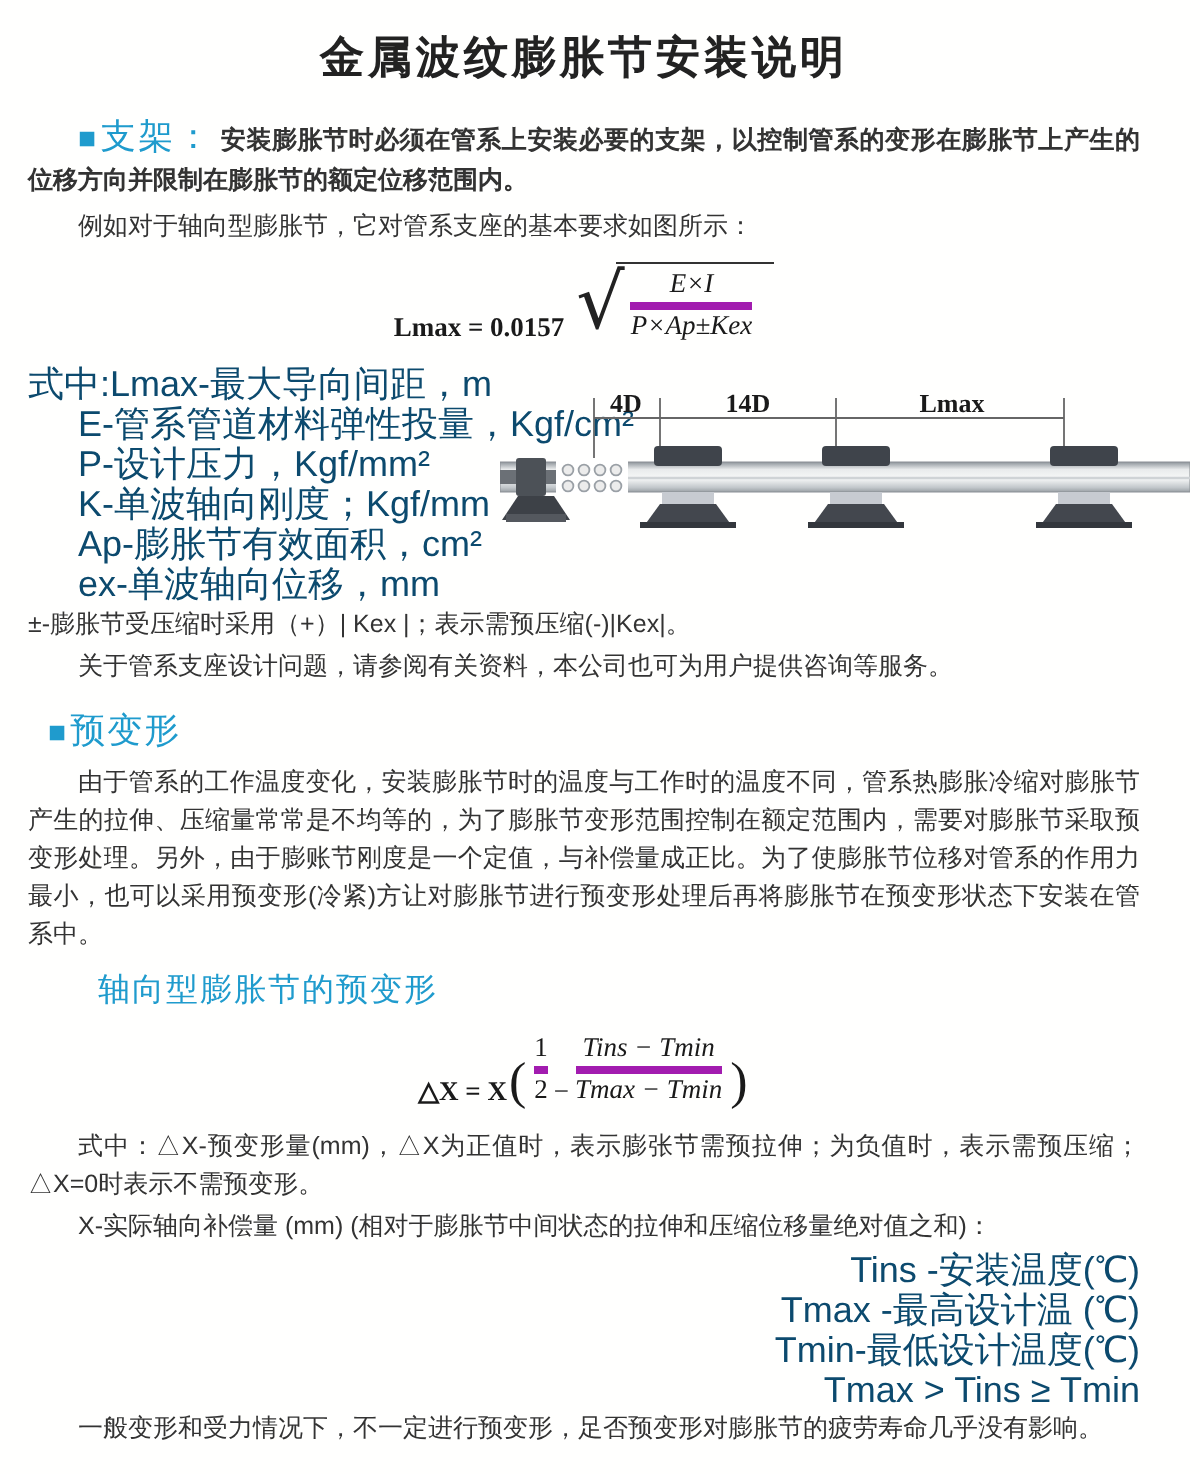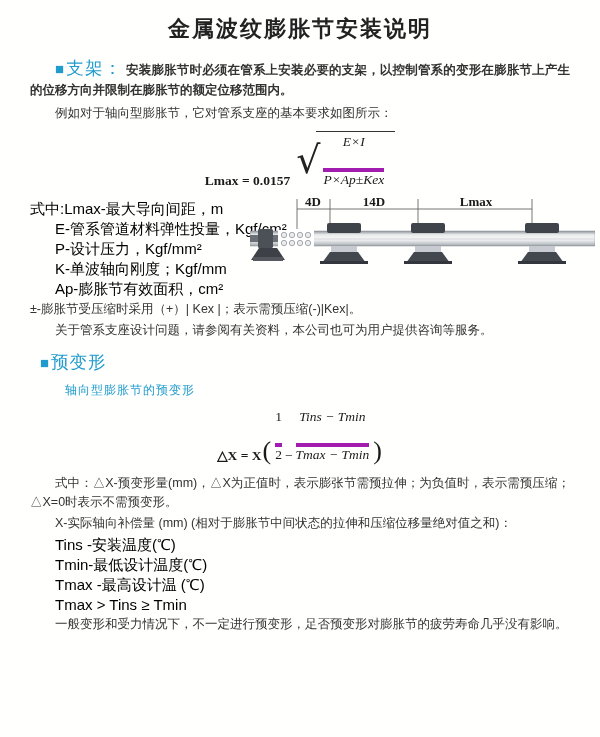--- a/index.html
+++ b/index.html
@@ -6,21 +6,21 @@
   html, body { width: 600px; height: 737px; overflow: hidden; }
   body {
     background: #fffffe;
     font-family: "Liberation Sans", sans-serif;
     color: #333;
   }
   .page {
     position: relative;
     width: 600px;
     height: 737px;
-    padding: 14px 30px 0 30px;
+    padding: 14px 30px 0 14px;
     background: #fffffe;
   }
   h1.title {
     font-size: 22px;
     font-weight: bold;
     color: #222;
     text-align: center;
     letter-spacing: 2px;
     margin-bottom: 14px;
   }
@@ -64,55 +64,54 @@
     color: #222;
   }
   .radicand { border-top: 1.4px solid #333; padding: 2px 8px 0 4px; }
   .frac {
     display: inline-flex;
     flex-direction: column;
     text-align: center;
     line-height: 1.25;
     vertical-align: middle;
     margin: 0 3px;
-    gap: 17px;
   }
   .frac .den { border-top: 4px solid #a21caf; }
   .paren { font-size: 26px; font-weight: 400; line-height: 1; margin: 0 1px; }
   .formula-2 { margin: 10px 0 10px 0; }
 
   
   .vars { margin-bottom: 1px; }
-  .var-line { font-size: 15px; line-height: 20px; color: #000000; }
+  .var-line { font-size: 18px; line-height: 20px; color: #0c4a6e; }
   .pl { padding-left: 25px; }
   .diagram {
     position: absolute;
     left: 250px;
     top: 193px;
     width: 345px;
     height: 95px;
   }
   .dim-label { font-family: "Liberation Serif", serif; font-weight: bold; font-size: 13px; fill: #1a1a1a; }
 
   .h2-sec {
     color: #1f9bcd;
     font-size: 17.5px;
     font-weight: normal;
     letter-spacing: 1px;
     margin: 10px 0 5px 10px;
   }
   .h2-sec .marker { font-size: 15px; margin-right: 1px; }
   .h3-axial {
     color: #1f9bcd;
-    font-size: 12px;
+    font-size: 16px;
     font-weight: normal;
     letter-spacing: 1px;
     margin: 8px 0 2px 35px;
   }
-  .temps .var-line { line-height: 20px; }
+  .temps .var-line { line-height: 20px; text-align: right; }
   .mb2 { margin-bottom: 2px; }
 </style>
 </head>
 <body>
 
 <div class="page">
 
   <h1 class="title">金属波纹膨胀节安装说明</h1>
 
   <p class="para indent intro-para">
@@ -134,20 +133,21 @@
       </span>
     </span>
   </div>
 
   <div class="vars">
     <div class="var-line">式中:Lmax-最大导向间距，m</div>
     <div class="var-line pl">E-管系管道材料弹性投量，Kgf/cm²</div>
     <div class="var-line pl">P-设计压力，Kgf/mm²</div>
     <div class="var-line pl">K-单波轴向刚度；Kgf/mm</div>
     <div class="var-line pl">Ap-膨胀节有效面积，cm²</div>
+    <div class="var-line pl">ex-单波轴向位移，mm</div>
   </div>
 
   <svg class="diagram" viewBox="0 0 345 95" xmlns="http://www.w3.org/2000/svg">
     <defs>
       <linearGradient id="pipeGrad" x1="0" y1="0" x2="0" y2="1">
         <stop offset="0" stop-color="#8e959b"></stop>
         <stop offset="0.25" stop-color="#e9ebec"></stop>
         <stop offset="0.55" stop-color="#f7f8f8"></stop>
         <stop offset="0.85" stop-color="#c2c7cb"></stop>
         <stop offset="1" stop-color="#9aa0a5"></stop>
@@ -209,20 +209,21 @@
       <polygon points="270,70 314,70 306,59 278,59" fill="#43474e"></polygon>
       <rect x="268" y="68" width="48" height="3" fill="#33373d"></rect>
     </g>
   </svg>
 
   <p class="para mb2">±-膨胀节受压缩时采用（+）| Kex |；表示需预压缩(-)|Kex|。</p>
   <p class="para indent mb2">关于管系支座设计问题，请参阅有关资料，本公司也可为用户提供咨询等服务。</p>
 
   <h2 class="h2-sec"><span class="marker">■</span><span>预变形</span></h2>
 
+  <p class="para indent">由于管系的工作温度变化，安装膨胀节时的温度与工作时的温度不同，管系热膨胀冷缩对膨胀节产生的拉伸、压缩量常常是不均等的，为了膨胀节变形范围控制在额定范围内，需要对膨胀节采取预变形处理。另外，由于膨账节刚度是一个定值，与补偿量成正比。为了使膨胀节位移对管系的作用力最小，也可以采用预变形(冷紧)方让对膨胀节进行预变形处理后再将膨胀节在预变形状态下安装在管系中。</p>
 
   <h3 class="h3-axial">轴向型膨胀节的预变形</h3>
 
   <div class="formula formula-2">
     <span class="f-bold">△X = X</span>
     <span class="paren">(</span>
     <span class="frac">
       <span class="num">1</span>
       <span class="den">2</span>
     </span>
@@ -232,20 +233,20 @@
       <span class="den f-italic">Tmax − Tmin</span>
     </span>
     <span class="paren">)</span>
   </div>
 
   <p class="para indent mb2">式中：△X-预变形量(mm)，△X为正值时，表示膨张节需预拉伸；为负值时，表示需预压缩；△X=0时表示不需预变形。</p>
   <p class="para pl mb2">X-实际轴向补偿量 (mm) (相对于膨胀节中间状态的拉伸和压缩位移量绝对值之和)：</p>
 
   <div class="temps">
     <div class="var-line pl">Tins -安装温度(℃)</div>
+    <div class="var-line pl">Tmax -最高设计温 (℃)</div>
     <div class="var-line pl">Tmin-最低设计温度(℃)</div>
-    <div class="var-line pl">Tmax -最高设计温 (℃)</div>
     <div class="var-line pl">Tmax &gt; Tins ≥ Tmin</div>
   </div>
 
   <p class="para indent">一般变形和受力情况下，不一定进行预变形，足否预变形对膨胀节的疲劳寿命几乎没有影响。</p>
 
 </div>
 
 </body></html>

